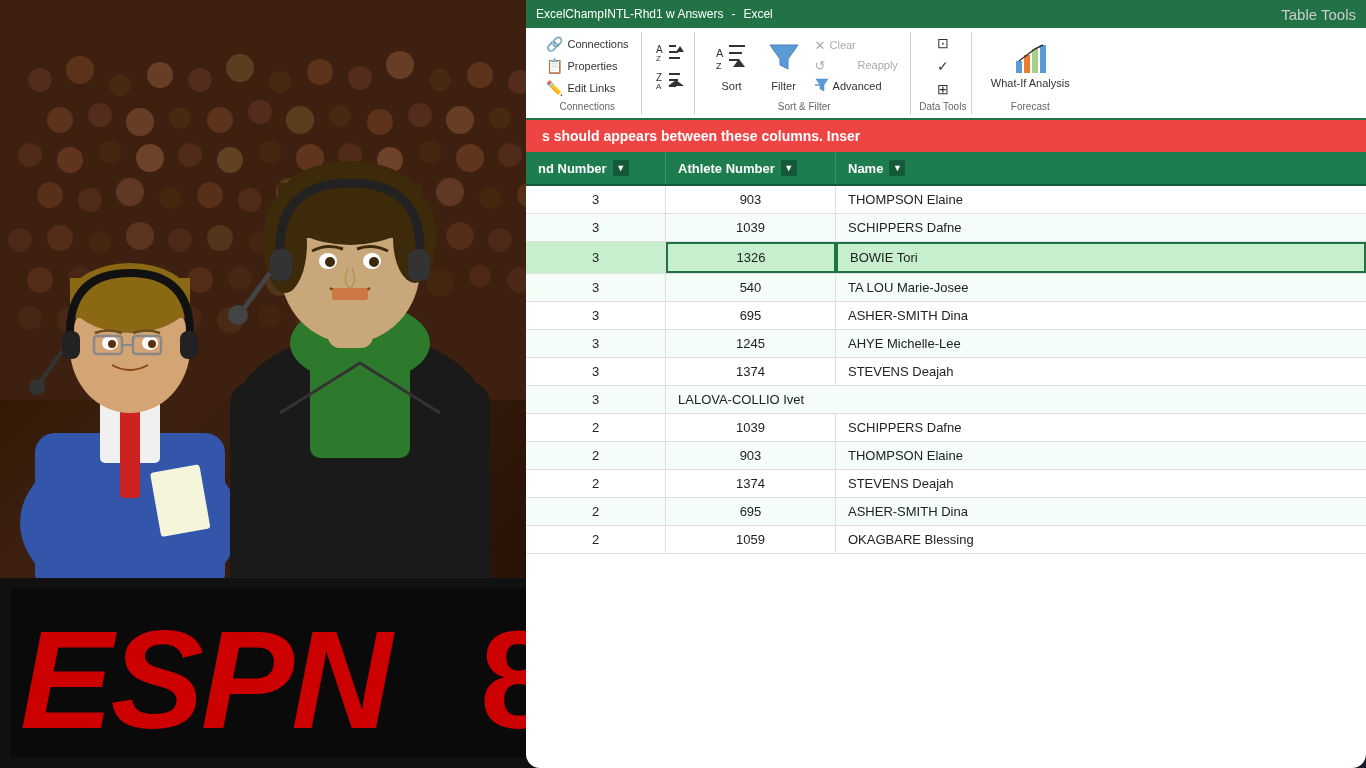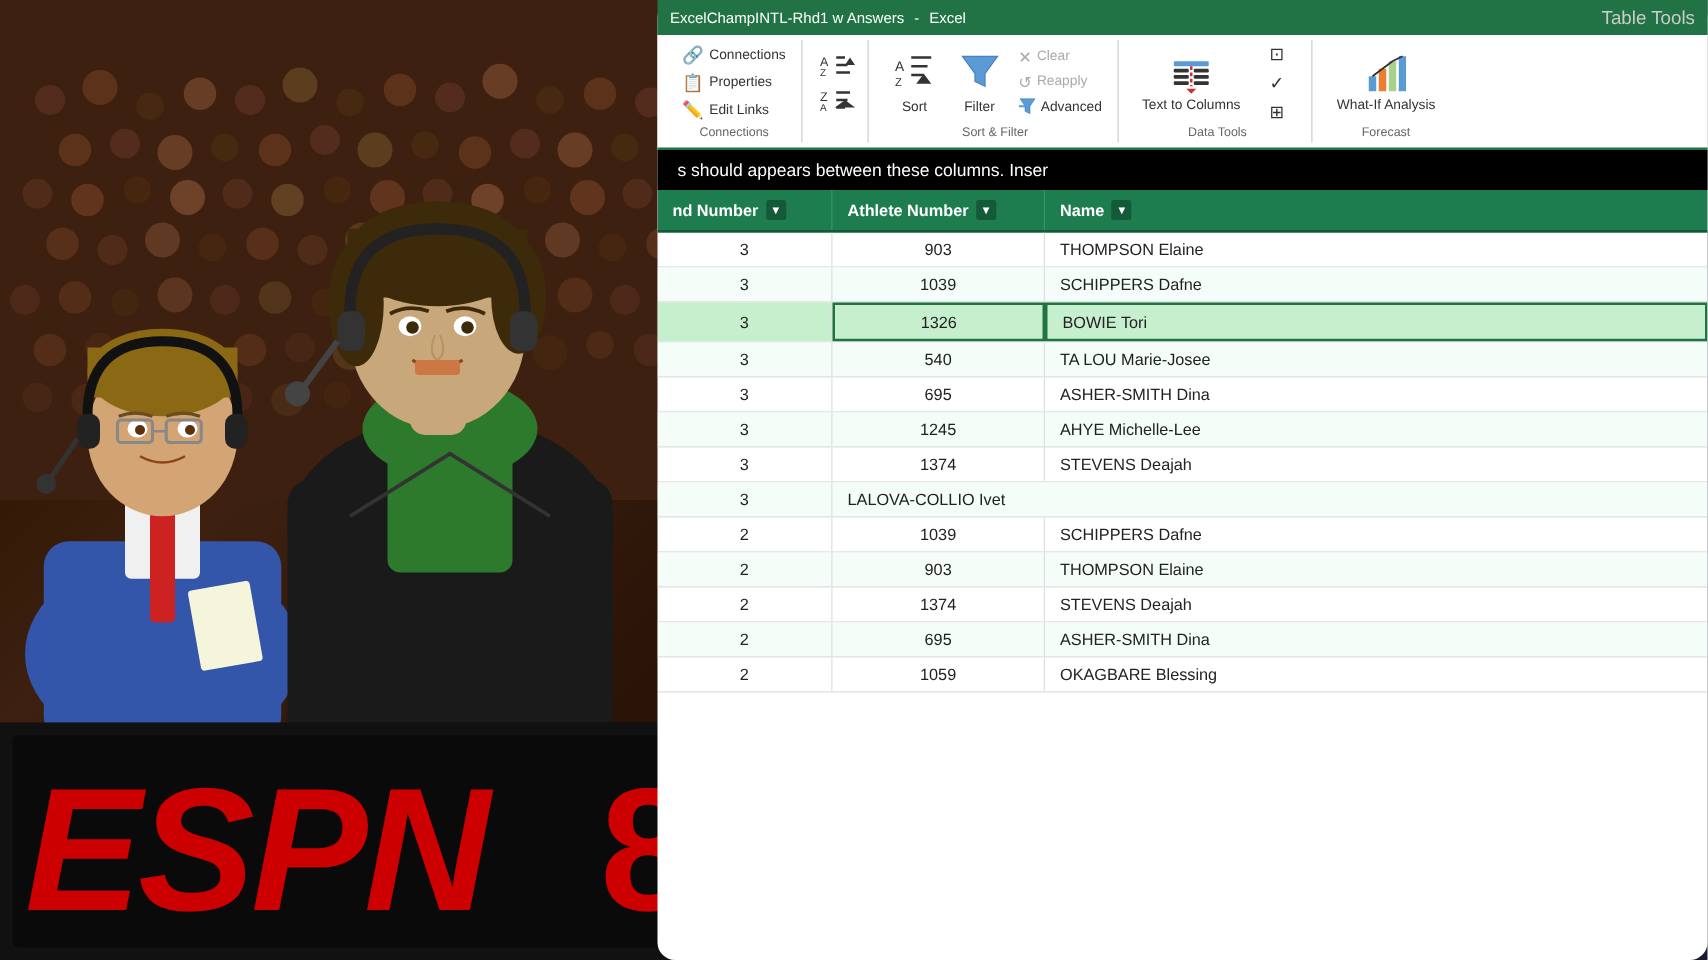--- a/index.html
+++ b/index.html
@@ -143,25 +143,25 @@
       font-size: 11px;
       color: #333;
       cursor: pointer;
       border-radius: 2px;
       white-space: nowrap;
     }
     .ribbon-small-btn.disabled { color: #aaa; }
 
     
     .announcement-bar {
-      background: #000000;
+      background: #ef4444;
       color: #fff;
       padding: 8px 16px;
       font-size: 14px;
-      font-weight: 400;
+      font-weight: 700;
       white-space: nowrap;
       overflow: hidden;
     }
 
     
     .spreadsheet {
       flex: 1;
       overflow: hidden;
       display: flex;
       flex-direction: column;
@@ -573,54 +573,38 @@
           <span class="ribbon-btn-label">Filter</span>
         </div>
 
         <div class="ribbon-small-btns">
           <div class="ribbon-small-btn disabled">
             <span style="font-size:13px;color:#aaa;">✕</span>
             <span style="color:#aaa;">Clear</span>
           </div>
           <div class="ribbon-small-btn disabled">
             <span style="font-size:13px;color:#aaa;">↺</span>
-            <span style="color:#aaa;">Reapply</span>
+            <span style="color:#aaa;margin-left:28px;">Reapply</span>
           </div>
           <div class="ribbon-small-btn">
             <span style="font-size:13px;">
               <svg width="14" height="14" viewBox="0 0 14 14">
                 <polygon points="1,1 13,1 9,7 9,13 5,11 5,7" fill="#5b9bd5" stroke="#4a80c0" stroke-width="0.5"></polygon>
                 <line x1="0" y1="7" x2="5" y2="7" stroke="#5b9bd5" stroke-width="1.5"></line>
               </svg>
             </span>
             <span>Advanced</span>
           </div>
         </div>
       </div>
       <span class="ribbon-group-label">Sort &amp; Filter</span>
     </div>
 
     <div class="ribbon-group">
       <div class="ribbon-group-items">
-        <div class="ribbon-btn ribbon-btn-large">
-          <span>
-            <svg width="32" height="32" viewBox="0 0 32 32">
-              <rect x="2" y="6" width="28" height="4" rx="1" fill="#5b9bd5"></rect>
-              <rect x="2" y="12" width="12" height="3" rx="1" fill="#333"></rect>
-              <rect x="18" y="12" width="12" height="3" rx="1" fill="#333"></rect>
-              <rect x="2" y="17" width="12" height="3" rx="1" fill="#333"></rect>
-              <rect x="18" y="17" width="12" height="3" rx="1" fill="#333"></rect>
-              <rect x="2" y="22" width="12" height="3" rx="1" fill="#333"></rect>
-              <rect x="18" y="22" width="12" height="3" rx="1" fill="#333"></rect>
-              <line x1="16" y1="10" x2="16" y2="26" stroke="#cc3333" stroke-width="2" stroke-dasharray="3,2"></line>
-              <polygon points="12,28 16,32 20,28" fill="#cc3333"></polygon>
-            </svg>
-          </span>
-          <span class="ribbon-btn-label">Text to Columns</span>
-        </div>
 
         <div style="display:flex;flex-direction:column;gap:1px;">
           <div class="ribbon-btn" style="padding:2px 4px;font-size:10px;">
             <span style="font-size:14px;">⊡</span>
           </div>
           <div class="ribbon-btn" style="padding:2px 4px;font-size:10px;">
             <span style="font-size:14px;">✓</span>
           </div>
           <div class="ribbon-btn" style="padding:2px 4px;font-size:10px;">
             <span style="font-size:14px;">⊞</span>

